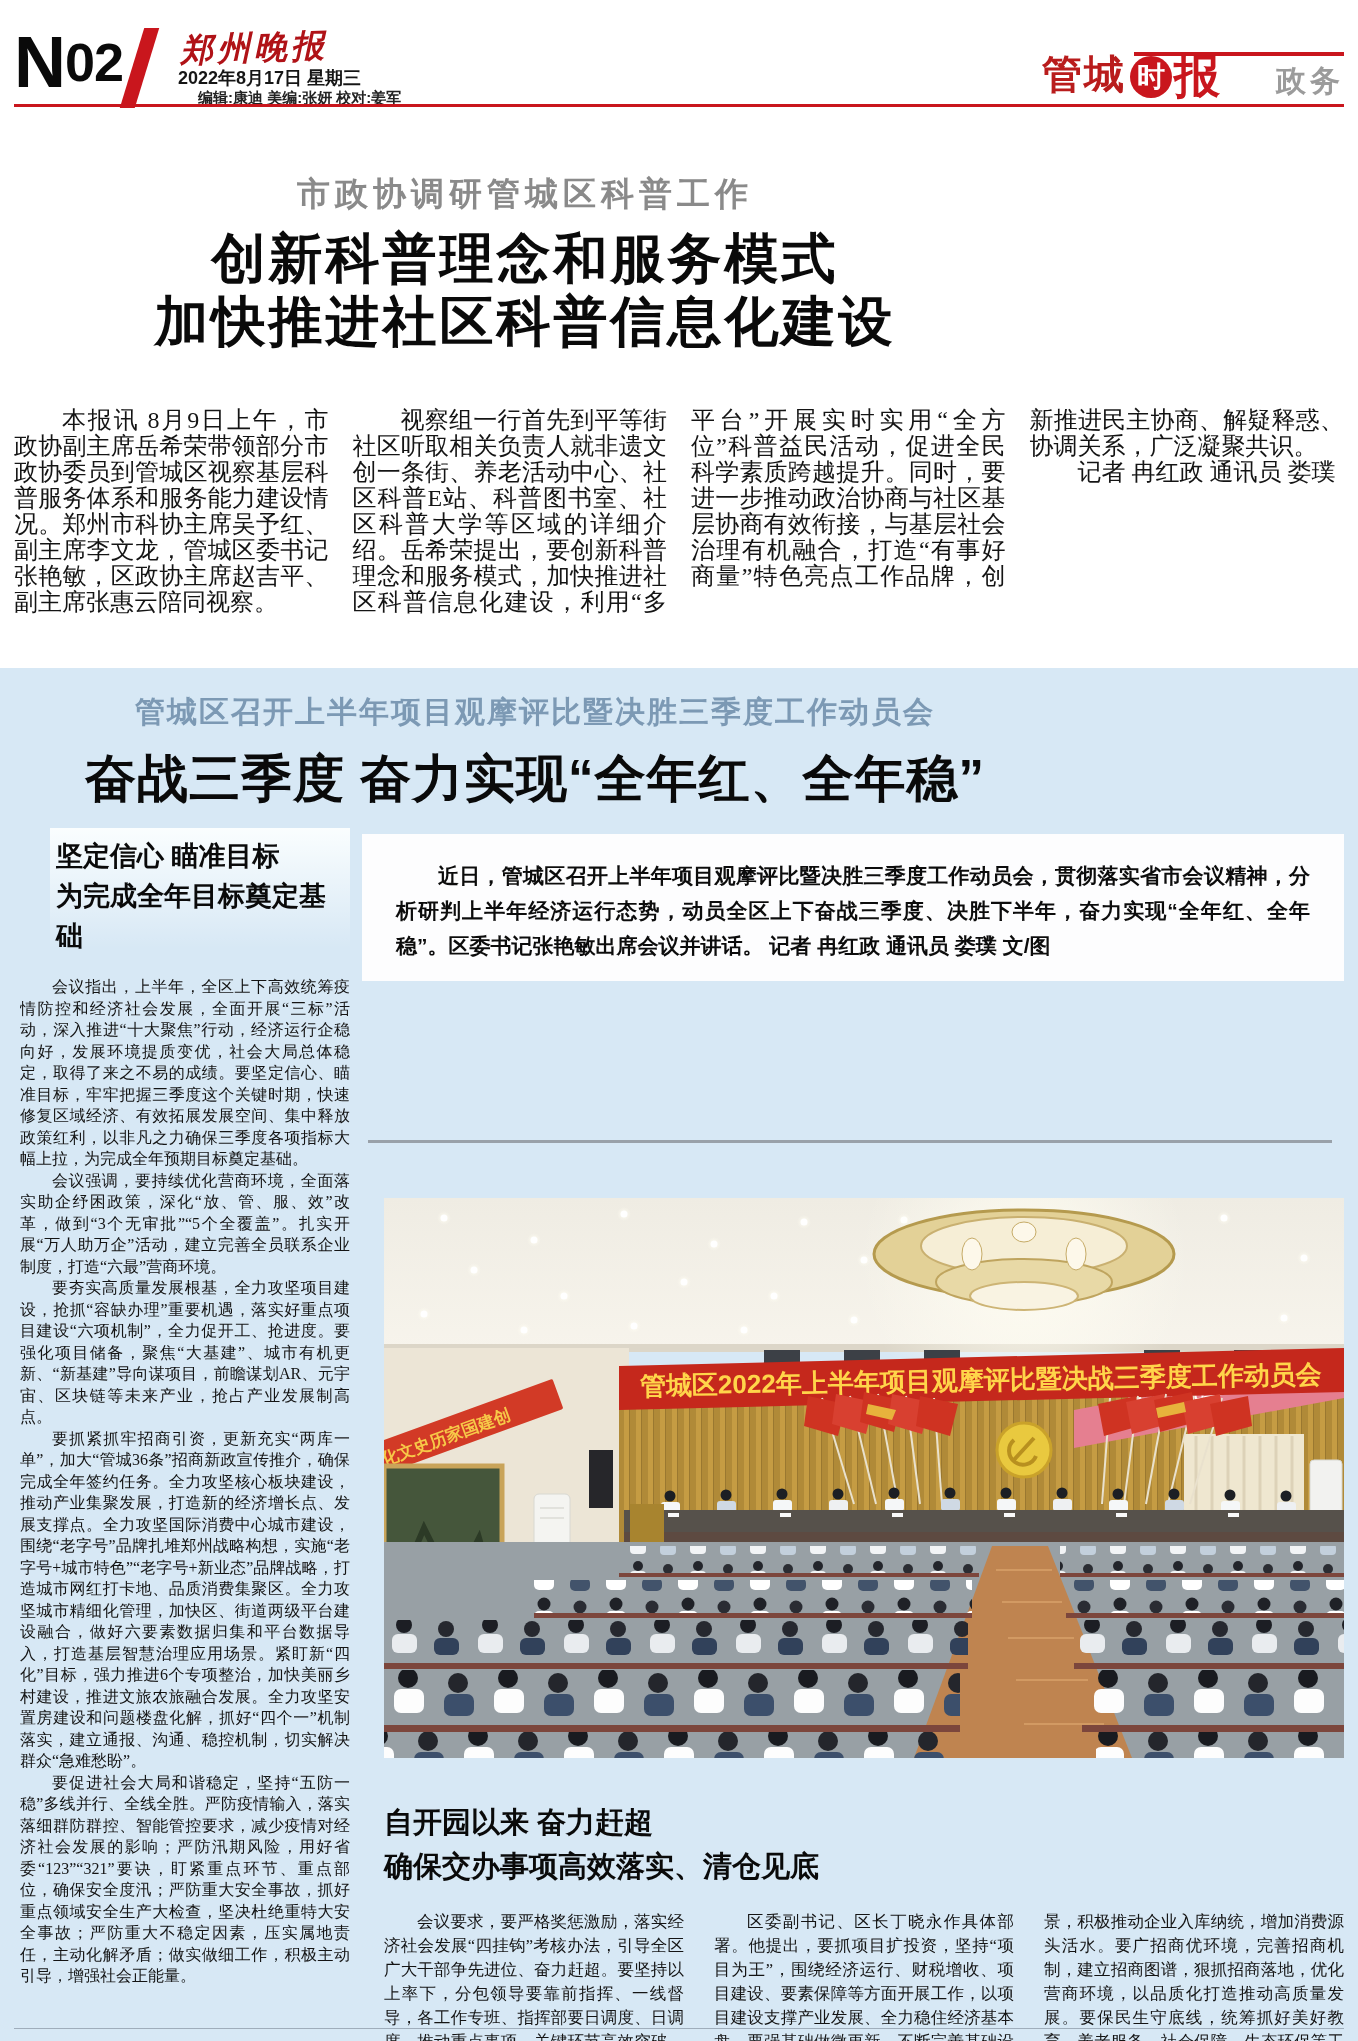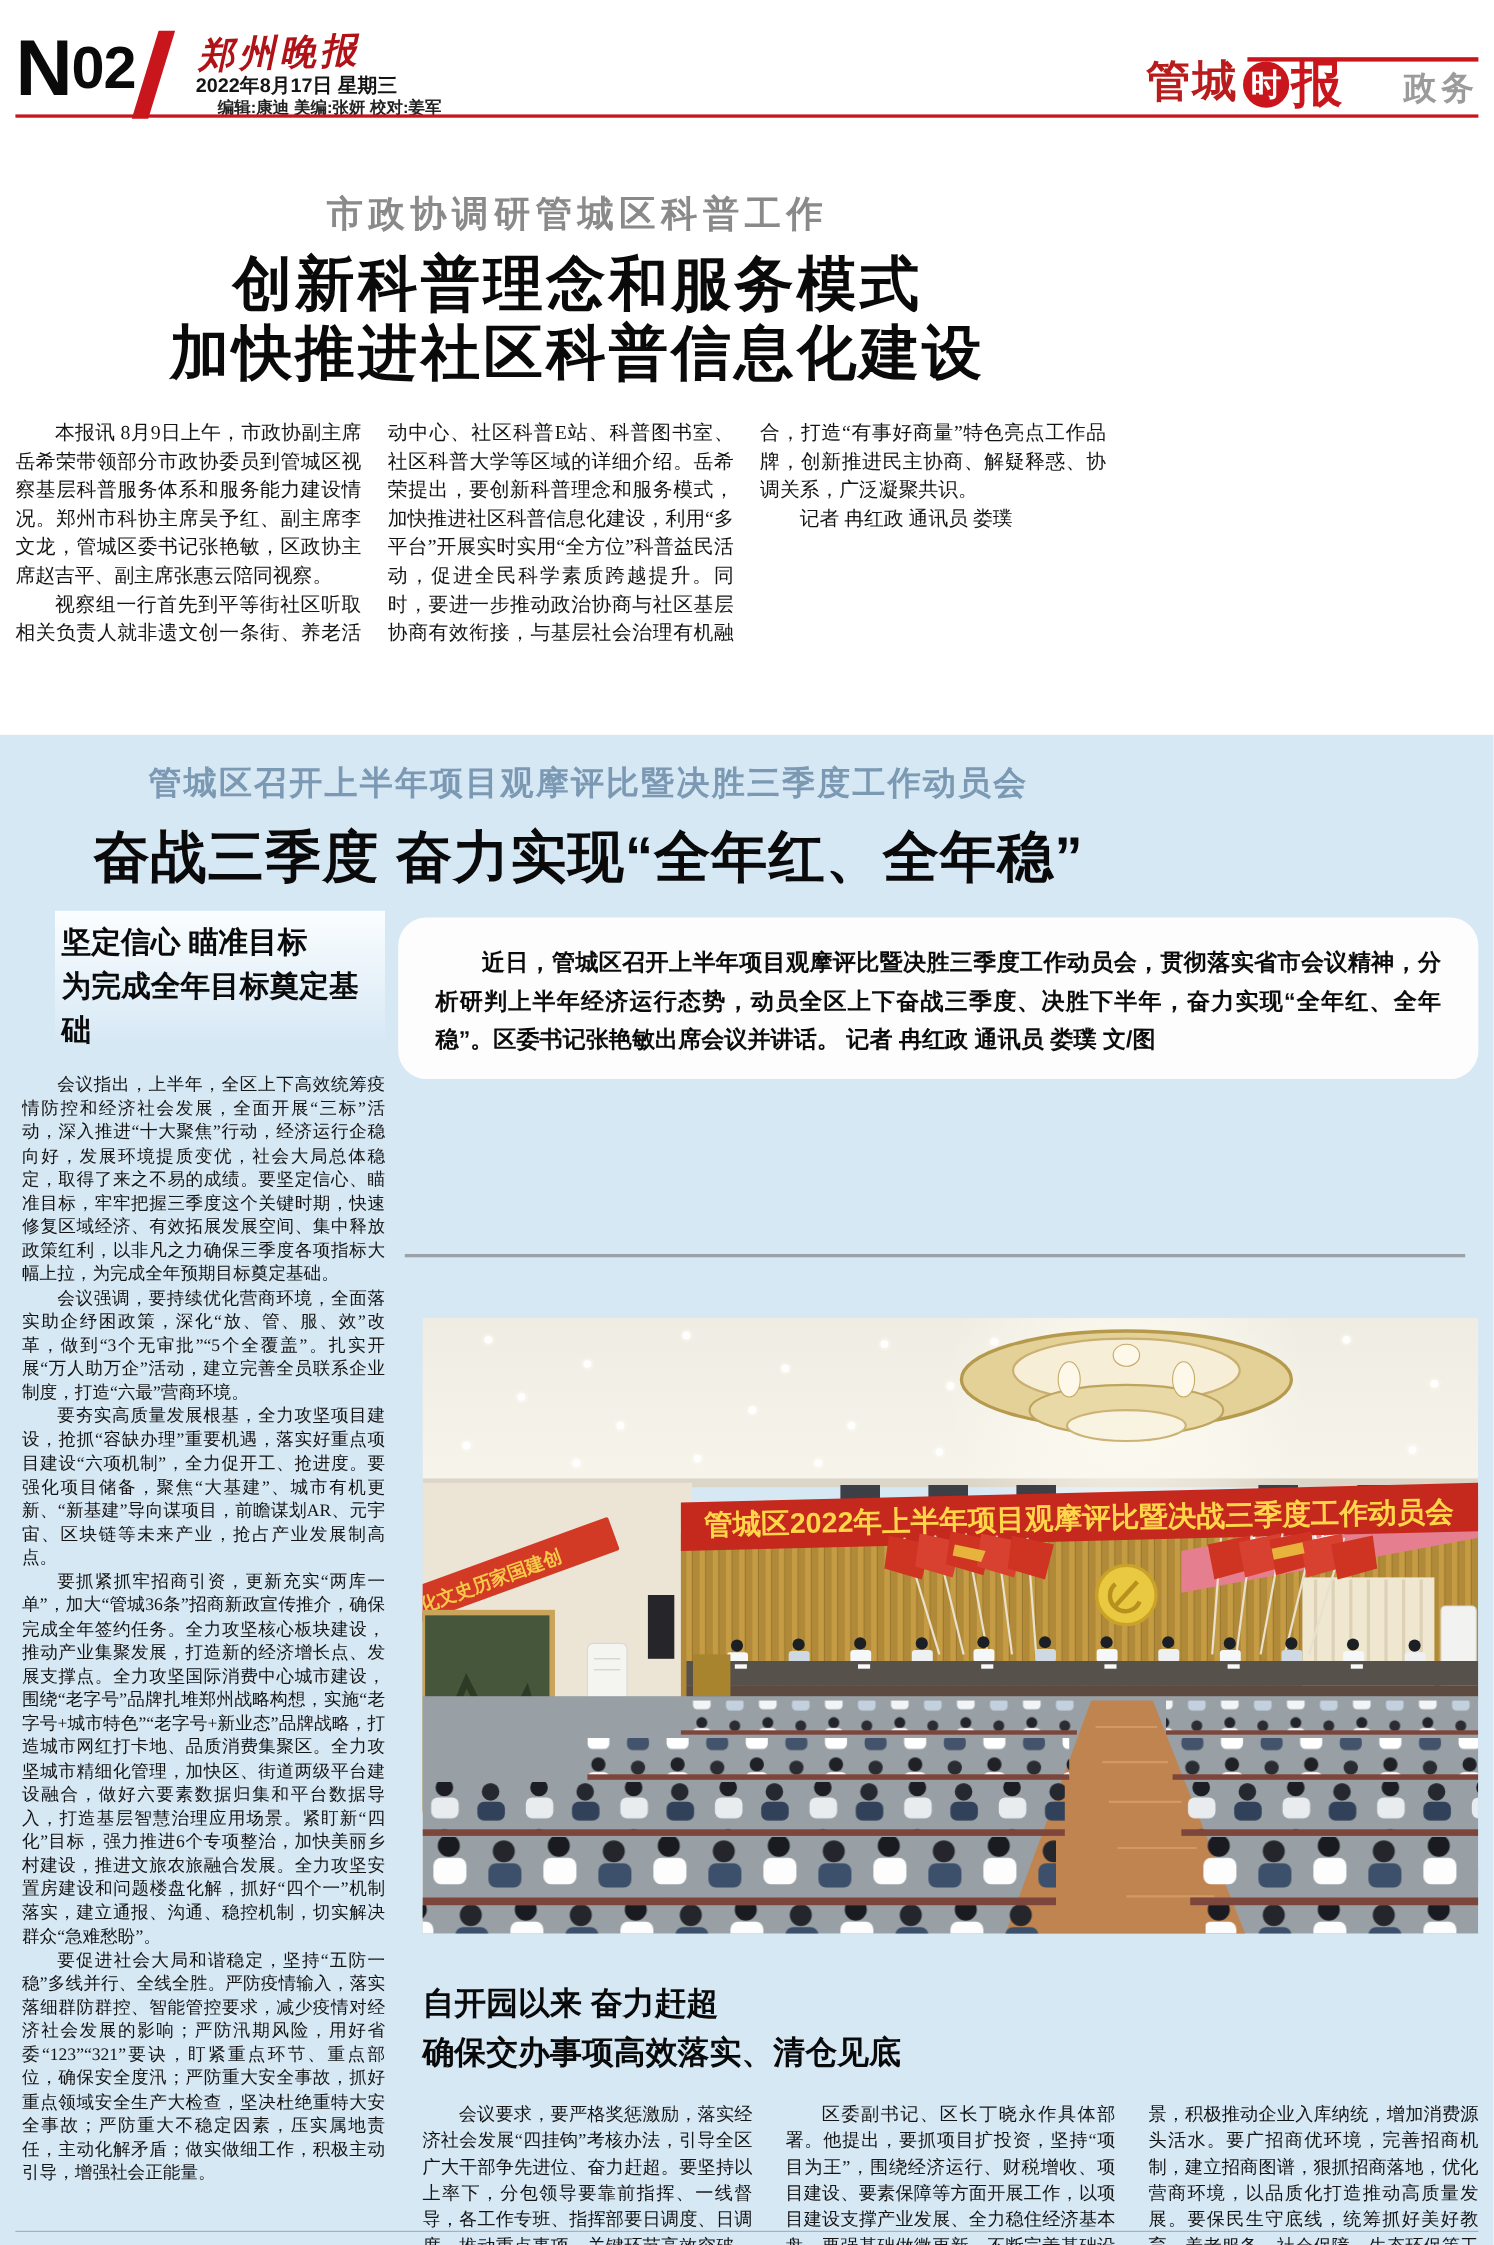--- a/index.html
+++ b/index.html
@@ -22,40 +22,40 @@
                 font-weight:900;display:flex;align-items:center;justify-content:center;margin:0 2px 2px 4px;}
   .brand .b2{font-size:46px;line-height:48px;font-weight:900;color:#c9161d;}
   .brand .cat{font-size:30px;line-height:38px;font-weight:900;color:#9b9b9b;margin-left:56px;letter-spacing:4px;}
   .brand-line{left:1134px;right:14px;top:52px;height:4px;background:#c9161d;}
   .main-rule{left:14px;right:14px;top:104px;height:3px;background:#c9161d;}
 
   
   .a1-head{left:0;top:172px;width:1050px;text-align:center;}
   .a1-kicker{font-size:33px;color:#8a8a8a;font-weight:bold;letter-spacing:5px;margin:0 0 10px 0;}
   .a1-title{font-size:54px;font-weight:900;color:#0a0a0a;letter-spacing:3px;line-height:63px;margin:0;}
-  .a1-body{left:14px;top:380px;width:1330px;height:216px;column-count:4;column-gap:24px;column-fill:auto;
-           font-family:"Liberation Serif",serif;font-size:18px;line-height:26px;text-align:justify;color:#141414;}
+  .a1-body{left:14px;top:407px;width:1330px;height:216px;column-count:4;column-gap:24px;column-fill:auto;
+           font-family:"Liberation Serif",serif;font-size:24px;line-height:26px;text-align:justify;color:#141414;}
   .a1-body p{margin:0;text-indent:2em;}
 
   
   .sec2{left:0;top:668px;width:1358px;height:1373px;background:#d7e8f5;}
   .s2-head{left:0;top:24px;width:1070px;text-align:center;}
   .s2-kicker{font-size:30px;color:#7c99b4;font-weight:bold;letter-spacing:2px;margin:0 0 12px 0;}
   .s2-title{font-size:51px;font-weight:900;color:#0a0a0a;letter-spacing:1px;margin:0;}
 
   .left-col{left:20px;top:160px;width:330px;}
   .lc-head{font-size:27px;font-weight:900;line-height:40px;color:#0a0a0a;padding:8px 4px 6px 6px;
            background:linear-gradient(180deg,rgba(252,255,255,.95) 0%,rgba(252,255,255,0) 90%);margin-left:30px;}
   .lc-body{margin-top:14px;height:1080px;overflow:hidden;font-family:"Liberation Serif",serif;
            font-size:16px;line-height:21.5px;text-align:justify;color:#141414;}
   .lc-body p{margin:0;text-indent:2em;}
 
   .right-col{left:362px;top:160px;width:982px;}
   .intro-box{position:absolute;left:0;top:6px;width:982px;background:#fdfdfe;box-sizing:border-box;
-             padding:24px 34px 18px 34px;border-radius:26px;}
+             padding:24px 34px 18px 34px;}
   .intro-box p{margin:0;text-indent:2em;font-size:21px;line-height:35px;font-weight:bold;
                color:#0c0c0c;text-align:justify;}
   .rule2{position:absolute;left:6px;top:312px;width:964px;height:3px;background:#99a1a9;}
   .photo{position:absolute;left:22px;top:370px;width:960px;height:560px;overflow:hidden;}
   .s2b-head{position:absolute;left:22px;top:972px;font-size:29px;font-weight:900;line-height:44px;color:#0a0a0a;}
   .s2b-body{position:absolute;left:22px;top:1082px;width:960px;height:272px;column-count:3;column-gap:30px;
             column-fill:auto;font-family:"Liberation Serif",serif;font-size:16.5px;line-height:24px;
             text-align:justify;color:#141414;}
   .s2b-body p{margin:0;text-indent:2em;}
   .bottom-rule{position:absolute;left:14px;right:14px;top:1360px;height:1px;background:#9fadbb;}

